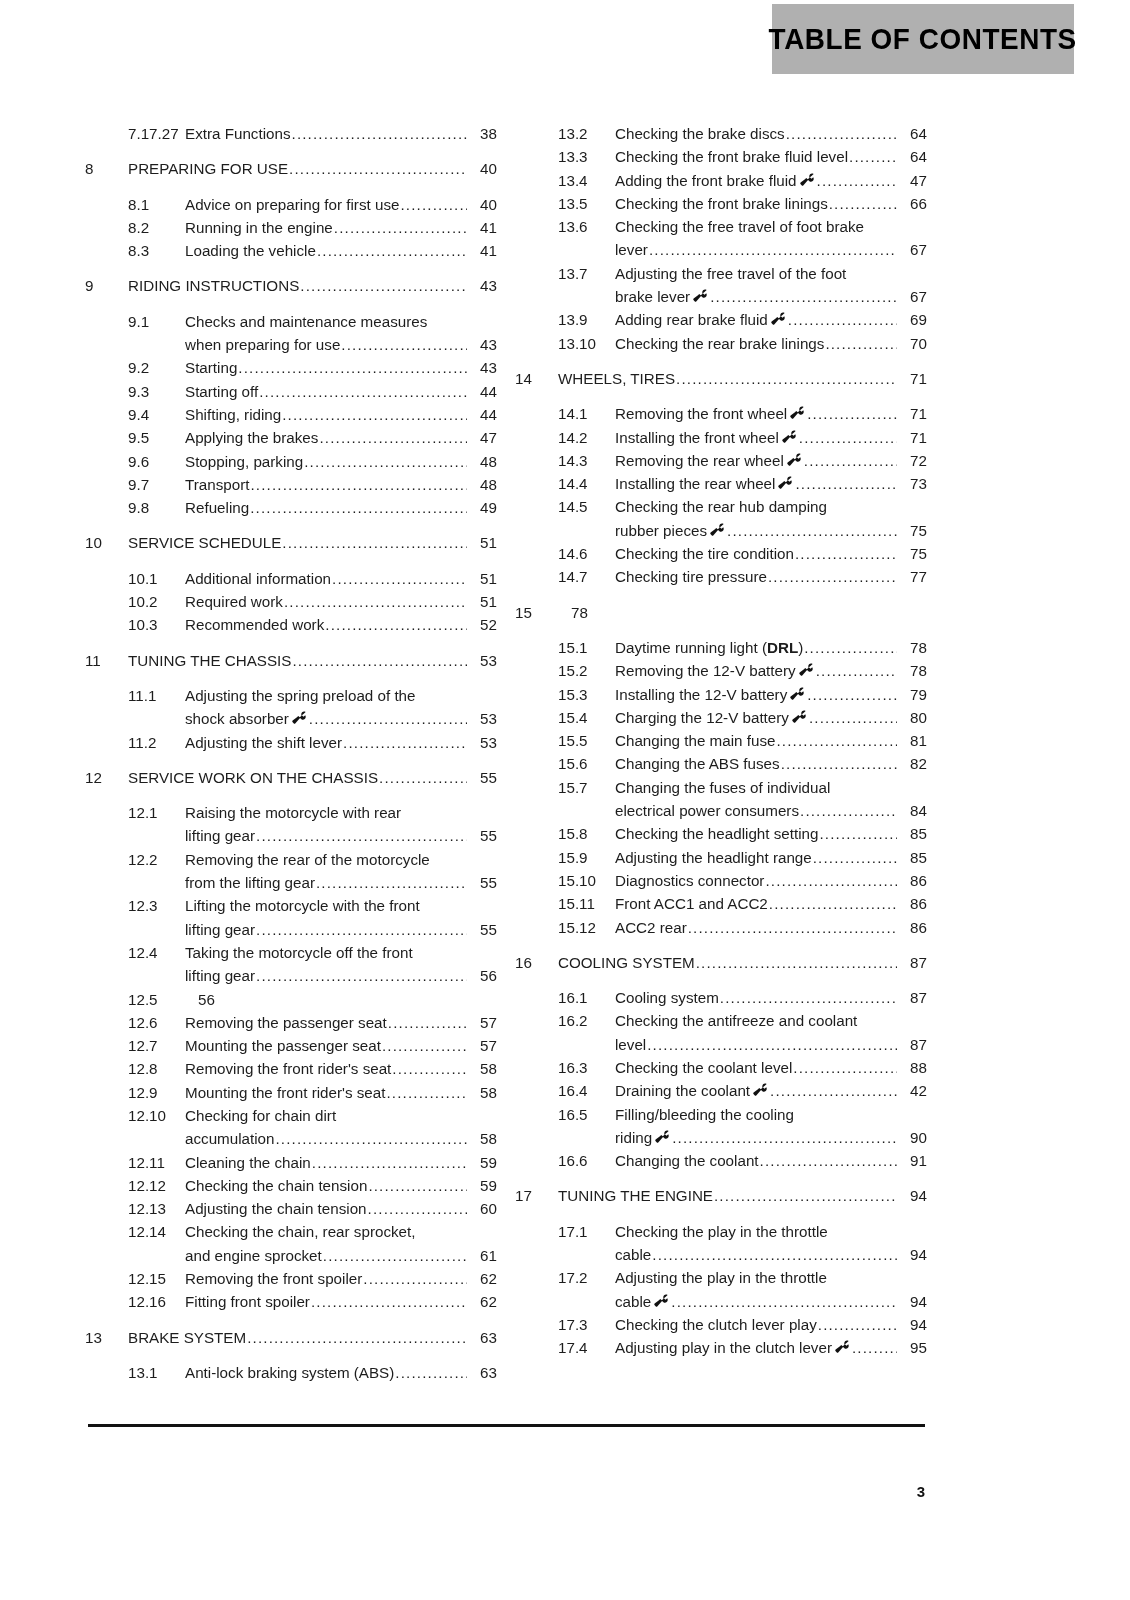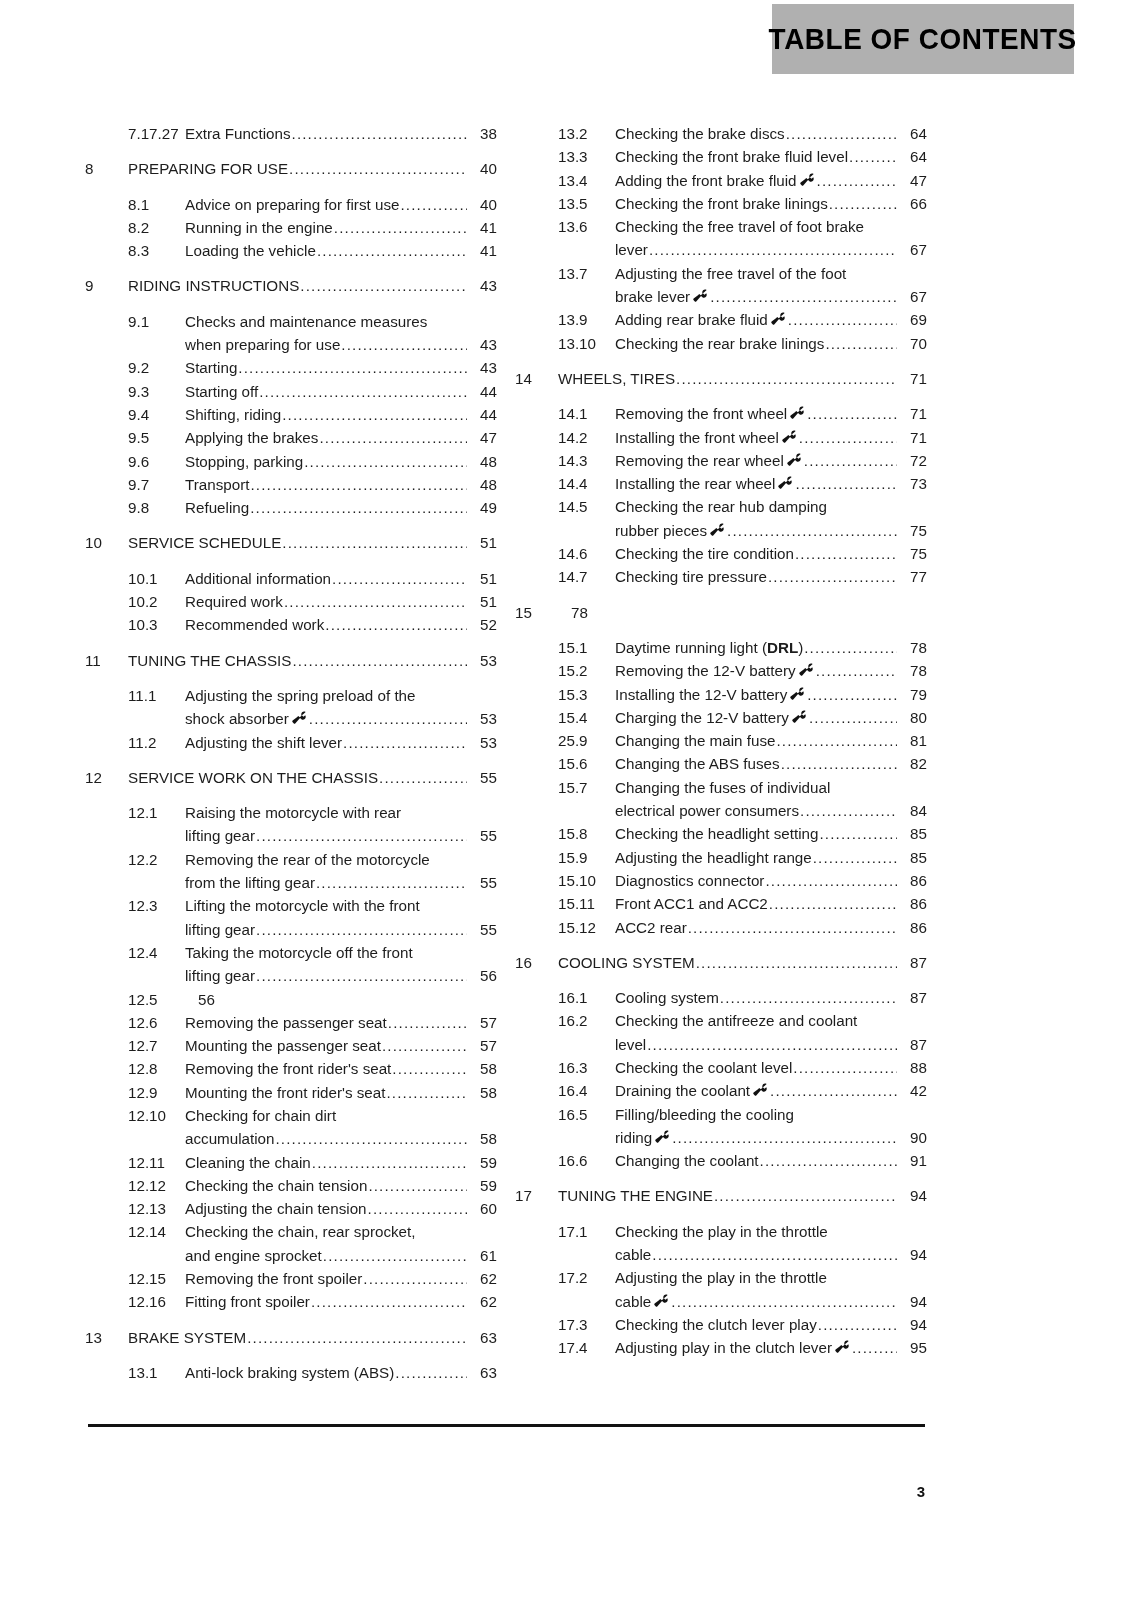--- a/index.html
+++ b/index.html
@@ -844,21 +844,21 @@
               <svg viewBox="0 0 16 14" width="15" height="13">
                 <path d="M14.6 1.0 C13.4 0.2 11.8 0.3 10.8 1.4 C9.9 2.4 9.7 3.8 10.2 5.0 L8.3 6.8 L6.6 5.3 L5.3 6.7 L0.6 10.2 C0.1 10.6 0.0 11.3 0.4 11.8 L1.9 13.4 C2.3 13.8 3.0 13.8 3.4 13.4 L7.4 9.0 L8.6 7.6 L10.4 9.2 C11.6 9.7 13.0 9.4 13.9 8.4 C14.9 7.3 15.0 5.7 14.2 4.5 L12.3 6.3 L10.6 4.7 L12.6 2.9 Z" fill="#111111"></path>
               </svg>
             </span>
             <span class="dots"></span>
           </div>
         </div>
         <span class="e-page">80</span>
       </div>
       <div class="entry section">
-        <span class="e-num">25.9</span>
+        <span class="e-num">15.5</span>
         <div class="e-title-wrap">
           <div class="line">
             <span class="txt">Changing the main fuse</span>
             <span class="dots"></span>
           </div>
         </div>
         <span class="e-page">81</span>
       </div>
       <div class="entry section">
         <span class="e-num">15.6</span>

